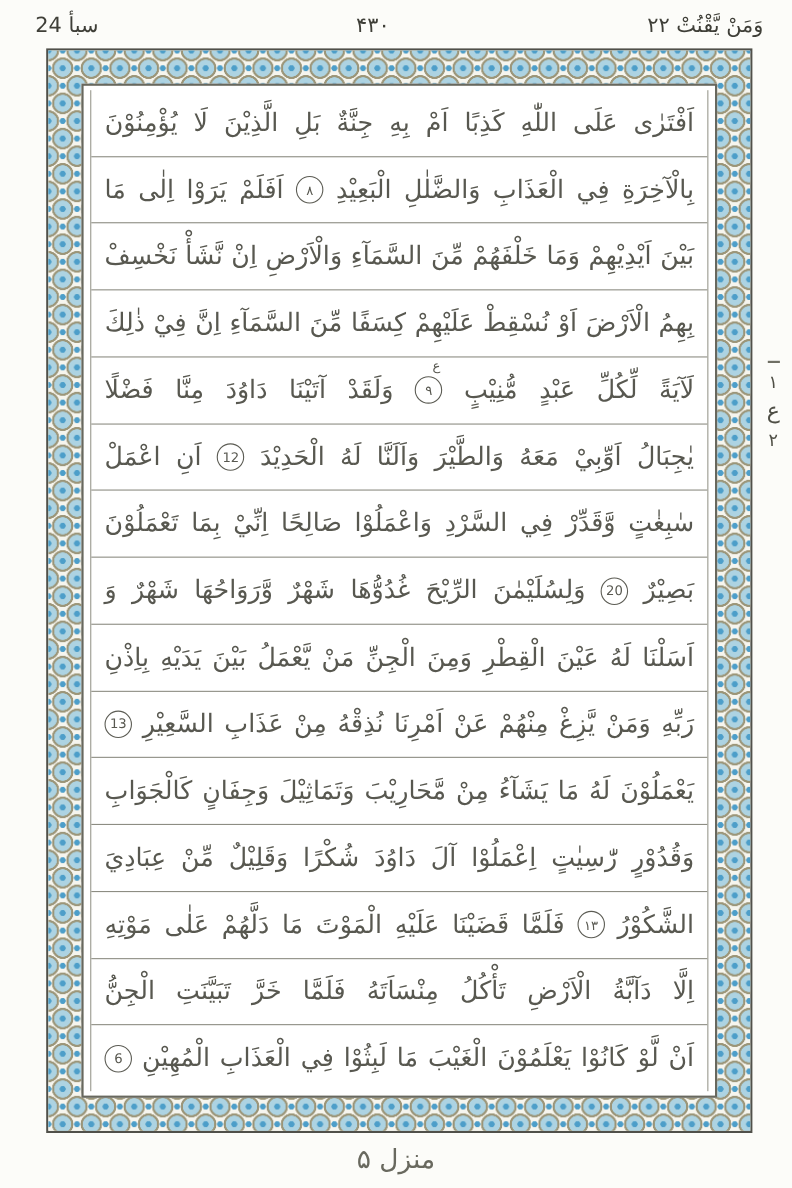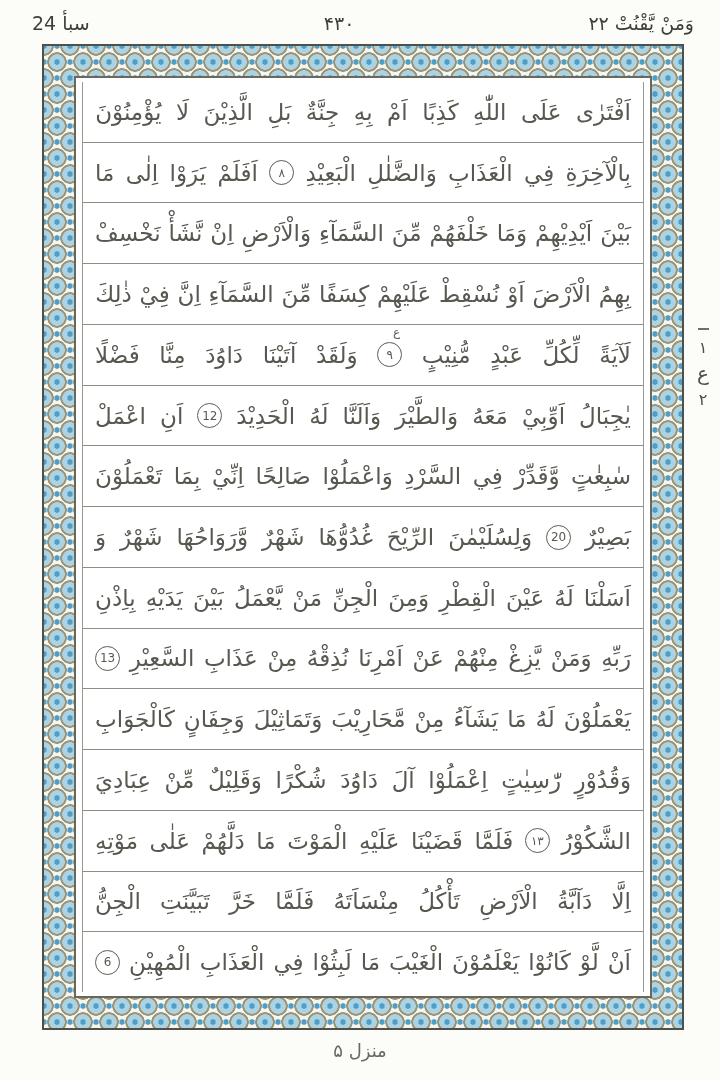--- a/index.html
+++ b/index.html
@@ -84,21 +84,21 @@
   .ruku-marker{
     position:absolute;top:328px;right:3px;
     width:28px;text-align:center;
     color:#4f4f46;font-size:16px;line-height:1.45;
   }
   .ruku-marker .dash{width:11px;border-top:2px solid #6f6f64;margin:0 auto 6px;}
   .ruku-marker .ain{font-size:20px;}
   
   .footer{
     margin-top:10px;text-align:center;
-    color:#69695f;font-size:18px;direction:rtl;
+    color:#69695f;font-size:24px;direction:rtl;
   }
 </style>
 </head>
 <body>
 
 <div class="page">
 
   <div class="header">
     <span class="right">وَمَنْ يَّقْنُتْ ۲۲</span>
     <span class="center">۴۳۰</span>

